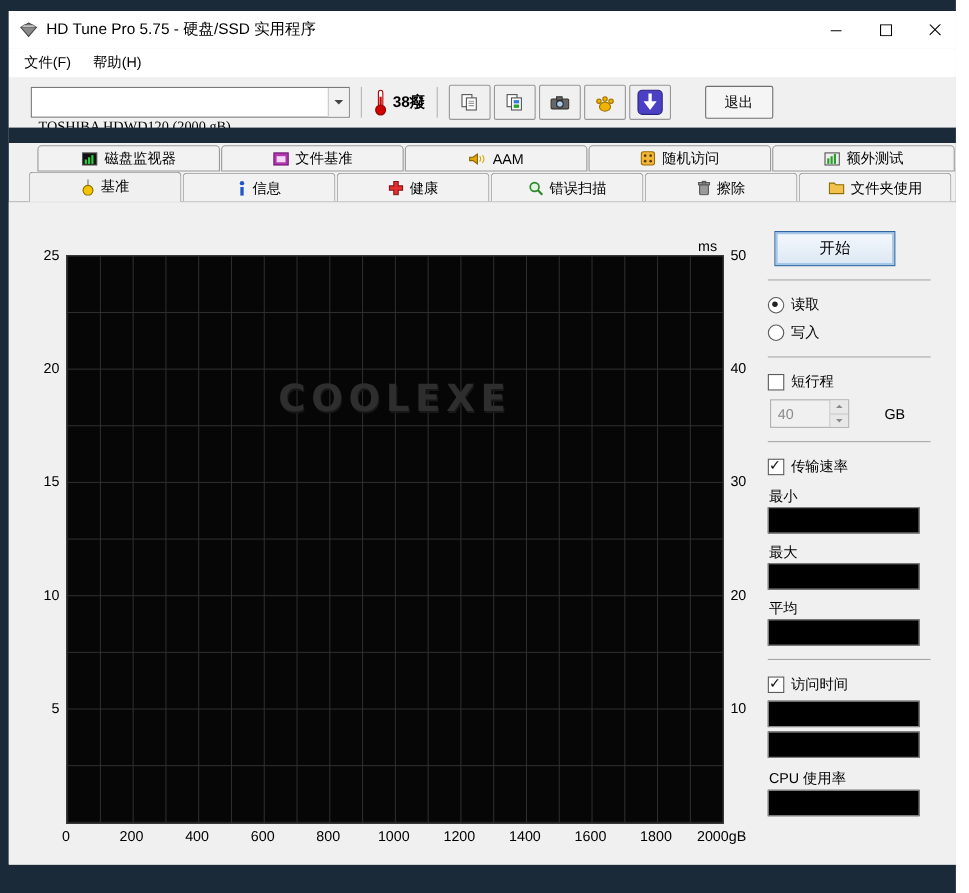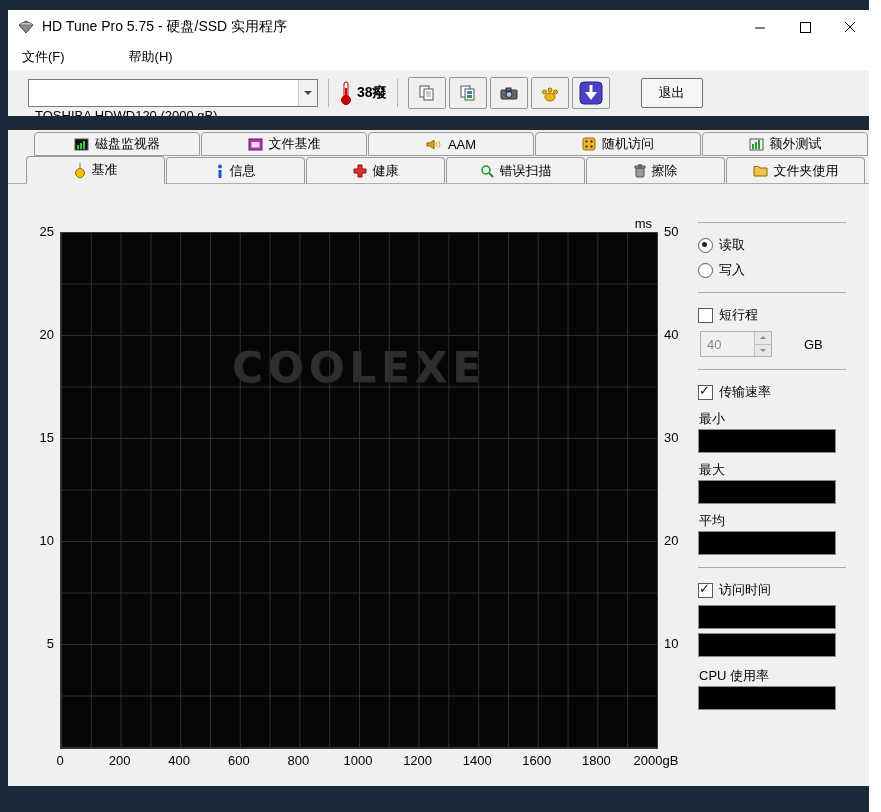--- a/index.html
+++ b/index.html
@@ -8,27 +8,27 @@
   .window{position:absolute;left:8px;top:10px;width:865px;height:776px;background:#f0f0f0;display:flex;flex-direction:column;}
 
   
   .titlebar{height:34px;background:#ffffff;display:flex;align-items:center;padding-left:10px;flex:0 0 auto;}
   .titlebar .app-icon{margin-right:8px;display:flex;}
   .titlebar .title{font-size:14px;}
   .titlebar .spacer{flex:1;}
   .win-btn{width:45px;height:34px;display:flex;align-items:center;justify-content:center;cursor:default;}
 
   
-  .menubar{height:26px;background:#ffffff;display:flex;align-items:center;padding-left:4px;flex:0 0 auto;gap:44px;}
+  .menubar{height:26px;background:#ffffff;display:flex;align-items:center;padding-left:4px;flex:0 0 auto;}
   .menu-item{padding:4px 10px;}
 
   
   .toolbar{height:46px;background:#f0f0f0;display:flex;align-items:center;padding-left:20px;flex:0 0 auto;}
   .combo{width:288px;height:26px;background:#fff;border:1px solid #7a7a7a;display:flex;align-items:center;}
-  .combo .combo-text{flex:1;padding:0 6px;font-family:Liberation Sans, sans-serif;font-size:13px;white-space:nowrap;overflow:hidden;margin-top:44px;}
+  .combo .combo-text{flex:1;padding:0 6px;font-family:Liberation Serif, serif;font-size:13px;white-space:nowrap;overflow:hidden;margin-top:44px;}
   .combo .combo-arrow{width:18px;height:100%;display:flex;align-items:center;justify-content:center;border-left:1px solid #c8c8c8;background:#f2f2f2;}
   .combo .combo-arrow::after{content:"";border:4px solid transparent;border-top-color:#444;margin-top:4px;}
   .tsep{width:1px;height:28px;background:#b5b5b5;margin:0 10px;}
   .temp-group{display:flex;align-items:center;gap:4px;}
   .temp-text{font-weight:bold;font-size:14px;}
   .tool-btn{width:36px;height:30px;margin-right:3px;background:#f0f0f0;border:1px solid #979797;border-radius:2px;display:flex;align-items:center;justify-content:center;}
   .exit-btn{width:60px;height:28px;margin-left:28px;background:#f5f5f5;border:1px solid #707070;border-radius:2px;display:flex;align-items:center;justify-content:center;}
 
   .darkstrip{height:14px;background:#1b2a38;flex:0 0 auto;}
 
@@ -40,21 +40,21 @@
   .tabs2 .tab.on{background:#f0f0f0;height:28px;margin-top:0;margin-bottom:-1px;border-bottom:1px solid #f0f0f0;}
 
   
   .content{flex:1;display:flex;padding:20px 0 0 18px;background:#f0f0f0;}
 
   
   .chart{position:relative;width:666px;height:572px;flex:0 0 auto;}
   .plot{position:absolute;left:34px;top:28px;width:596px;height:515px;background:#060606;border:1px solid #3a3a3a;box-sizing:content-box;
         background-image:linear-gradient(90deg,#2f2f2f 1px,transparent 1px),linear-gradient(0deg,#2f2f2f 1px,transparent 1px);
         background-size:5% 100%,100% 10%;}
-  .watermark{position:absolute;left:50%;top:110px;transform:translateX(-50%);font-size:42px;font-weight:800;letter-spacing:5px;color:#2e2e2e;font-family:"DejaVu Sans",sans-serif;text-shadow:1px 1px 0 #181818;}
+  .watermark{position:absolute;left:50%;top:110px;transform:translateX(-50%);font-size:34px;font-weight:800;letter-spacing:5px;color:#2e2e2e;font-family:"DejaVu Sans",sans-serif;text-shadow:1px 1px 0 #181818;}
   .axis-unit{position:absolute;font-size:13px;}
   .ytick{position:absolute;font-size:13px;transform:translateY(-50%);line-height:14px;}
   .ytick.l{left:0;width:28px;text-align:right;}
   .ytick.r{left:638px;width:30px;text-align:left;}
   .xticks{position:absolute;left:34px;top:549px;width:596px;height:16px;}
   .xt{position:absolute;transform:translateX(-50%);font-size:13px;white-space:nowrap;}
   .xt i{font-style:normal;}
 
   
   .panel{width:162px;margin-left:6px;padding-top:6px;flex:0 0 auto;}
@@ -294,20 +294,23 @@
           <span class="xt" style="left:50%"><i>1000</i></span>
           <span class="xt" style="left:60%"><i>1200</i></span>
           <span class="xt" style="left:70%"><i>1400</i></span>
           <span class="xt" style="left:80%"><i>1600</i></span>
           <span class="xt" style="left:90%"><i>1800</i></span>
           <span class="xt" style="left:100%"><i>2000</i><i>gB</i></span>
         </div>
       </div>
 
       <div class="panel">
+        <div class="start-btn">
+          <span>开始</span>
+        </div>
 
         <div class="psep"></div>
 
         <div class="opt-row">
           <span class="rd on"></span>
           <span>读取</span>
         </div>
         <div class="opt-row">
           <span class="rd"></span>
           <span>写入</span>

